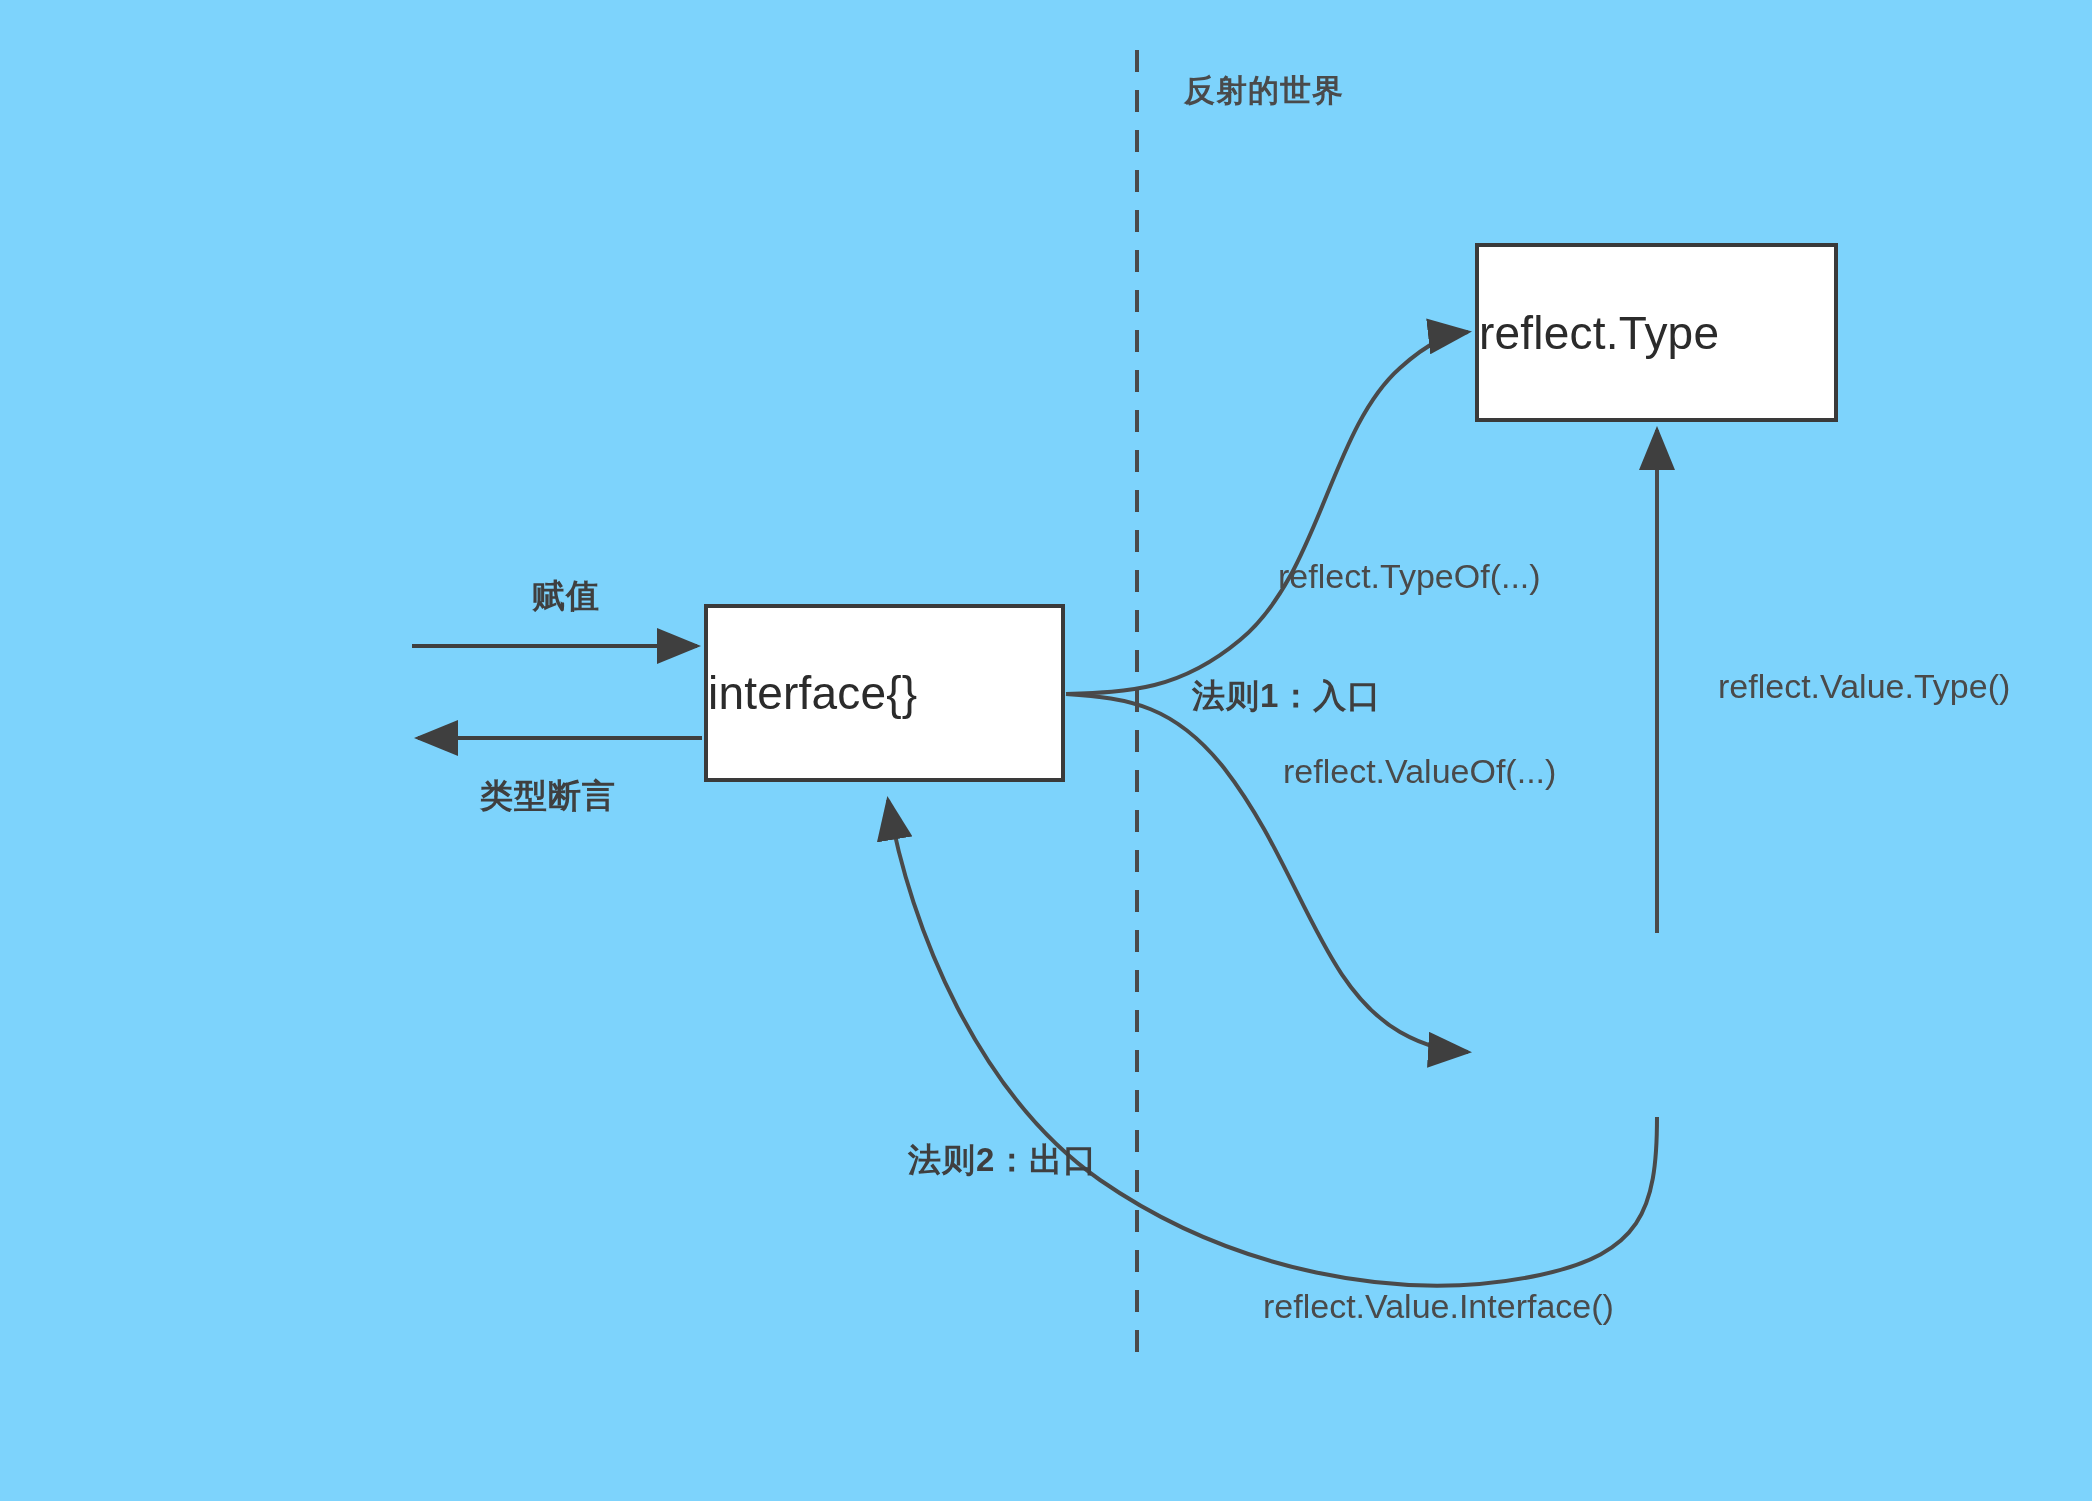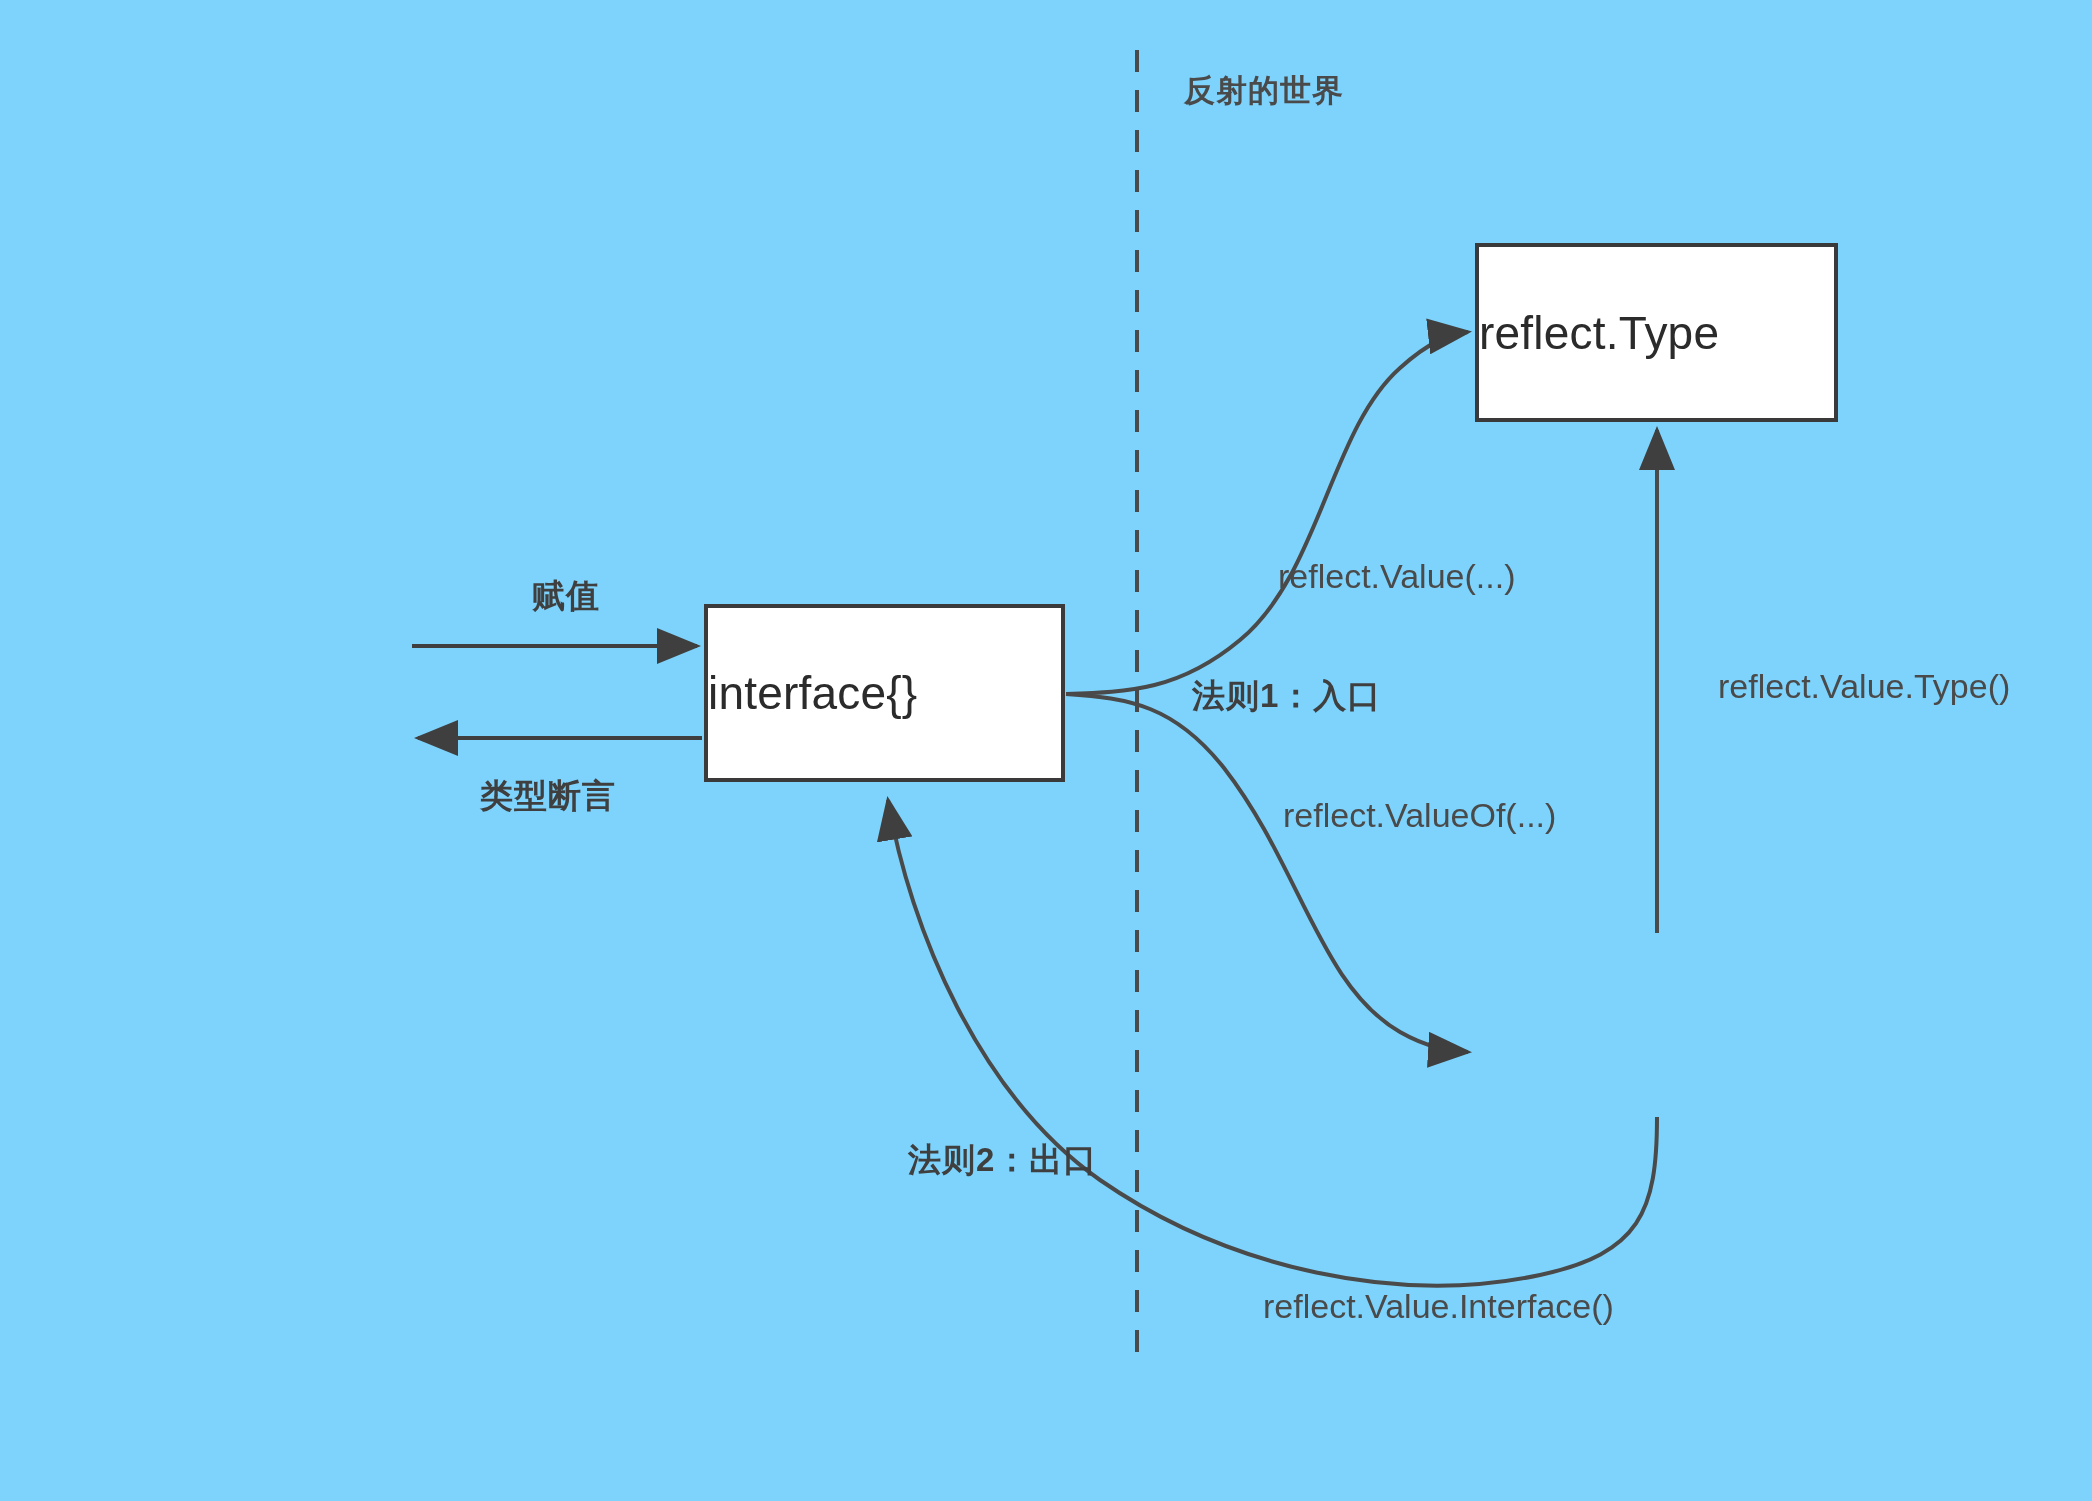--- a/index.html
+++ b/index.html
@@ -63,21 +63,21 @@
     color: #4a4a4a;
     font-size: 31px;
     font-weight: 700;
     letter-spacing: 1px;
     white-space: nowrap;
   }
   .lbl-fuzhi       { left: 532px;  top: 578px; font-family: Liberation Serif, serif; }
   .lbl-duanyan     { left: 480px;  top: 778px; }
   .lbl-typeof      { left: 1278px; top: 558px; }
   .lbl-rule1       { left: 1192px; top: 678px; }
-  .lbl-valueof     { left: 1283px; top: 797px; }
+  .lbl-valueof     { left: 1283px; top: 753px; }
   .lbl-valuetype   { left: 1718px; top: 668px; }
   .lbl-rule2       { left: 908px;  top: 1142px; }
   .lbl-interface   { left: 1263px; top: 1288px; }
 </style>
 </head>
 <body>
 
 <div id="canvas">
 
   <svg class="layer" viewBox="0 0 2092 1501" xmlns="http://www.w3.org/2000/svg">
@@ -106,20 +106,20 @@
 
   <div class="node node-iface">
     <span>interface{}</span>
   </div>
   <div class="node node-rtype">
     <span>reflect.Type</span>
   </div>
 
   <div class="edge-label cn lbl-fuzhi">赋值</div>
   <div class="edge-label cn lbl-duanyan">类型断言</div>
-  <div class="edge-label lbl-typeof">reflect.Value(...)</div>
+  <div class="edge-label lbl-typeof">reflect.TypeOf(...)</div>
   <div class="edge-label cn lbl-rule1">法则1：入口</div>
   <div class="edge-label lbl-valueof">reflect.ValueOf(...)</div>
   <div class="edge-label lbl-valuetype">reflect.Value.Type()</div>
   <div class="edge-label cn lbl-rule2">法则2：出口</div>
   <div class="edge-label lbl-interface">reflect.Value.Interface()</div>
 
 </div>
 
 </body></html>

